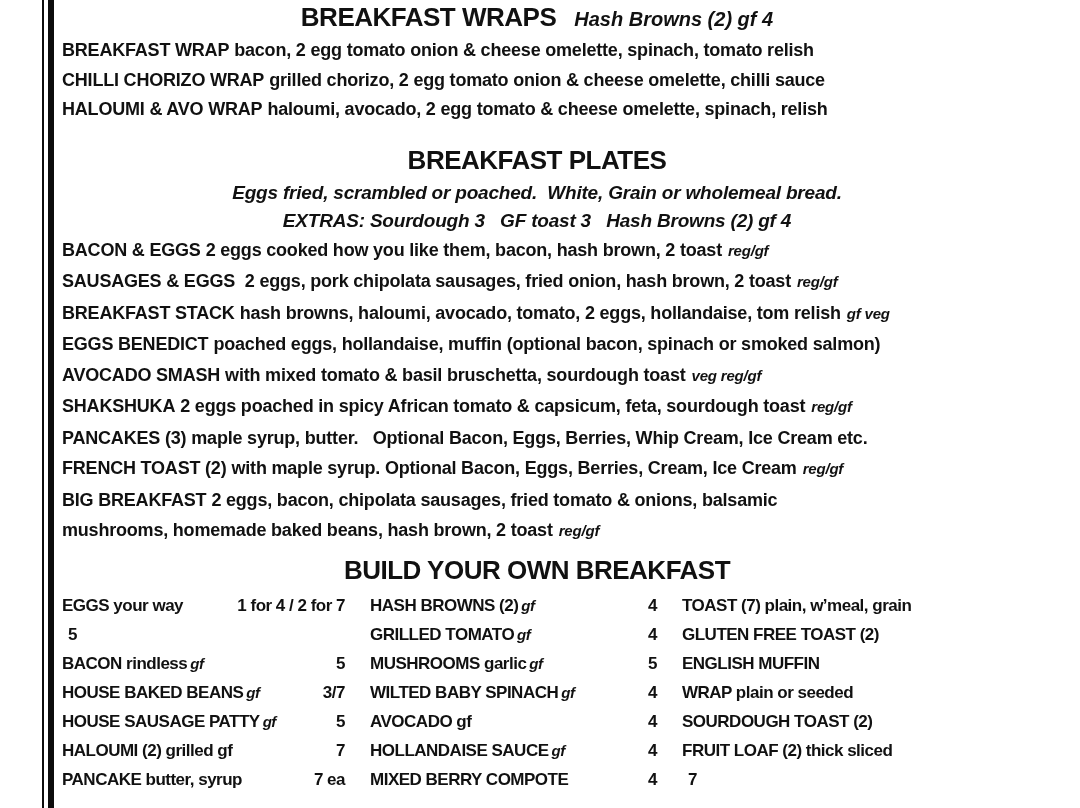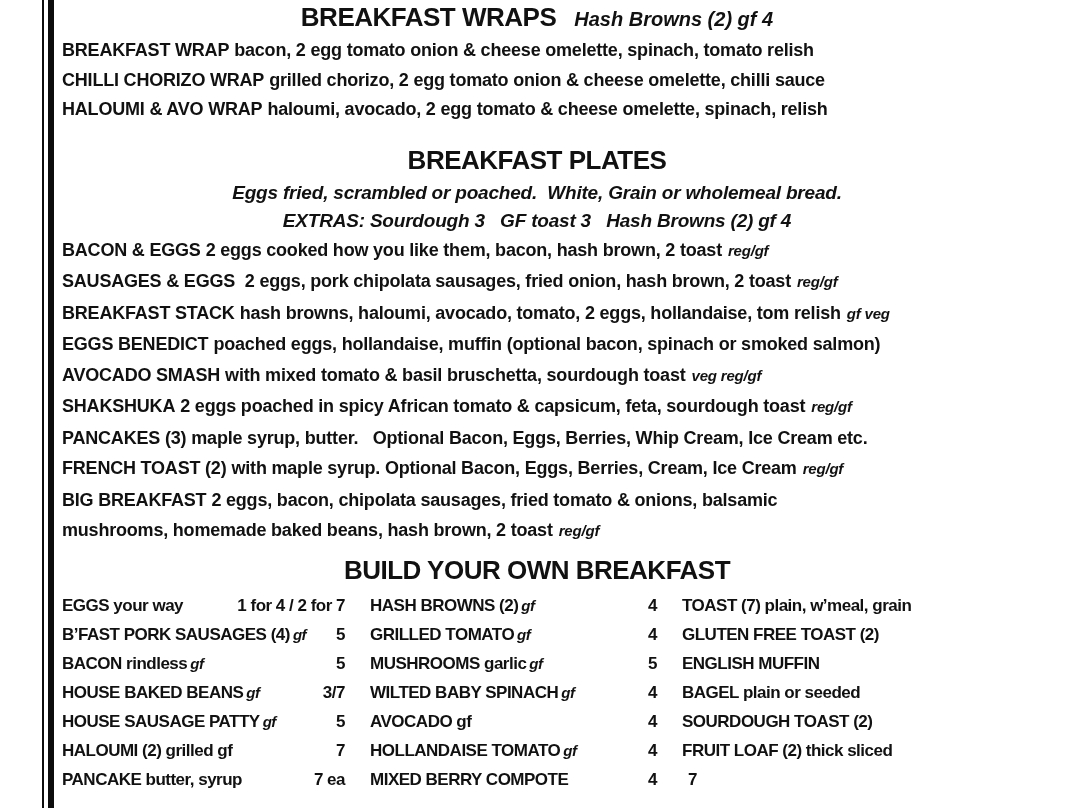--- a/index.html
+++ b/index.html
@@ -111,21 +111,20 @@
 
     <div class="sec-title-row mt-build"><span class="sec-title">BUILD YOUR OWN BREAKFAST</span></div>
 
     <div class="build-grid">
       <div class="bcol bcol1">
         <div class="brow">
             <span class="blabel"><span>EGGS your way</span></span>
             <span class="bprice">1 for 4 / 2 for 7</span>
           </div>
         <div class="brow">
-            <span class="blabel"><span>B’FAST PORK SAUSAGES (4)</span><span class="bgf">gf</span></span>
             <span class="bprice">5</span>
           </div>
         <div class="brow">
             <span class="blabel"><span>BACON rindless</span><span class="bgf">gf</span></span>
             <span class="bprice">5</span>
           </div>
         <div class="brow">
             <span class="blabel"><span>HOUSE BAKED BEANS</span><span class="bgf">gf</span></span>
             <span class="bprice">3/7</span>
           </div>
@@ -157,21 +156,21 @@
           </div>
         <div class="brow">
             <span class="blabel"><span>WILTED BABY SPINACH</span><span class="bgf">gf</span></span>
             <span class="bprice">4</span>
           </div>
         <div class="brow">
             <span class="blabel"><span>AVOCADO gf</span></span>
             <span class="bprice">4</span>
           </div>
         <div class="brow">
-            <span class="blabel"><span>HOLLANDAISE TOMATO</span><span class="bgf">gf</span></span>
+            <span class="blabel"><span>HOLLANDAISE SAUCE</span><span class="bgf">gf</span></span>
             <span class="bprice">4</span>
           </div>
         <div class="brow">
             <span class="blabel"><span>MIXED BERRY COMPOTE</span></span>
             <span class="bprice">4</span>
           </div>
       </div>
       <div class="bcol bcol3">
         <div class="brow">
             <span class="blabel"><span>TOAST (7) plain, w’meal, grain</span></span>
@@ -179,21 +178,21 @@
           </div>
         <div class="brow">
             <span class="blabel"><span>GLUTEN FREE TOAST (2)</span></span>
             <span class="bprice">7</span>
           </div>
         <div class="brow">
             <span class="blabel"><span>ENGLISH MUFFIN</span></span>
             <span class="bprice">5 (gf 8)</span>
           </div>
         <div class="brow">
-            <span class="blabel"><span>BAGEL plain or seeded</span></span>
+            <span class="blabel"><span>WRAP plain or seeded</span></span>
             <span class="bprice">6</span>
           </div>
         <div class="brow">
             <span class="blabel"><span>SOURDOUGH TOAST (2)</span></span>
             <span class="bprice">6</span>
           </div>
         <div class="brow">
             <span class="blabel"><span>FRUIT LOAF (2) thick sliced</span></span>
             <span class="bprice">6</span>
           </div>

